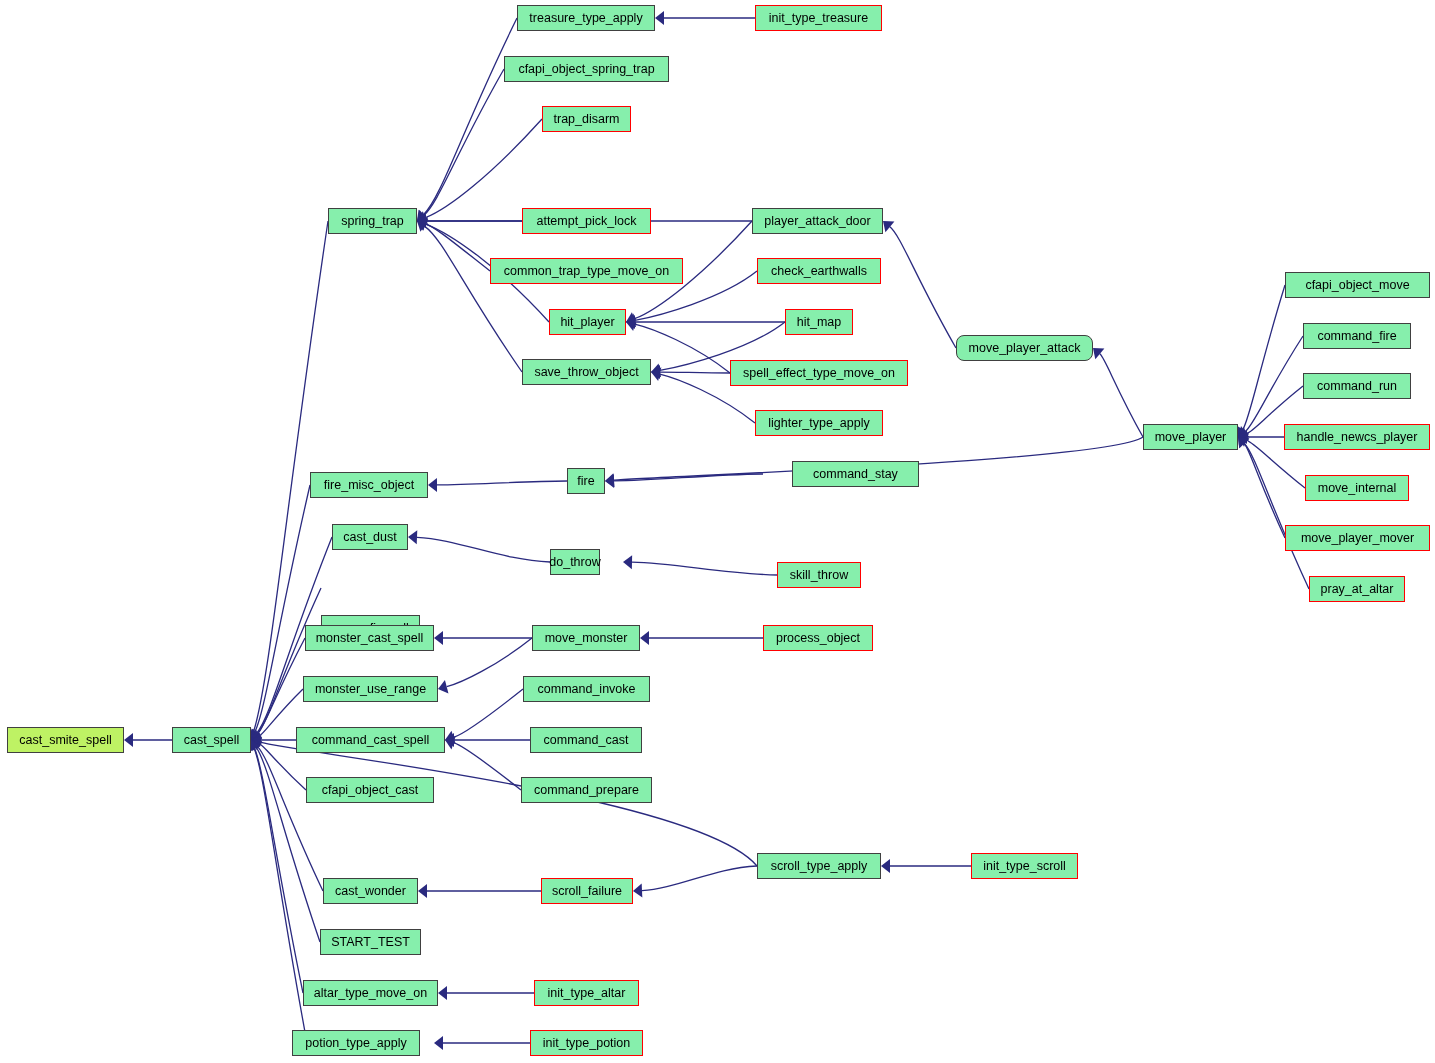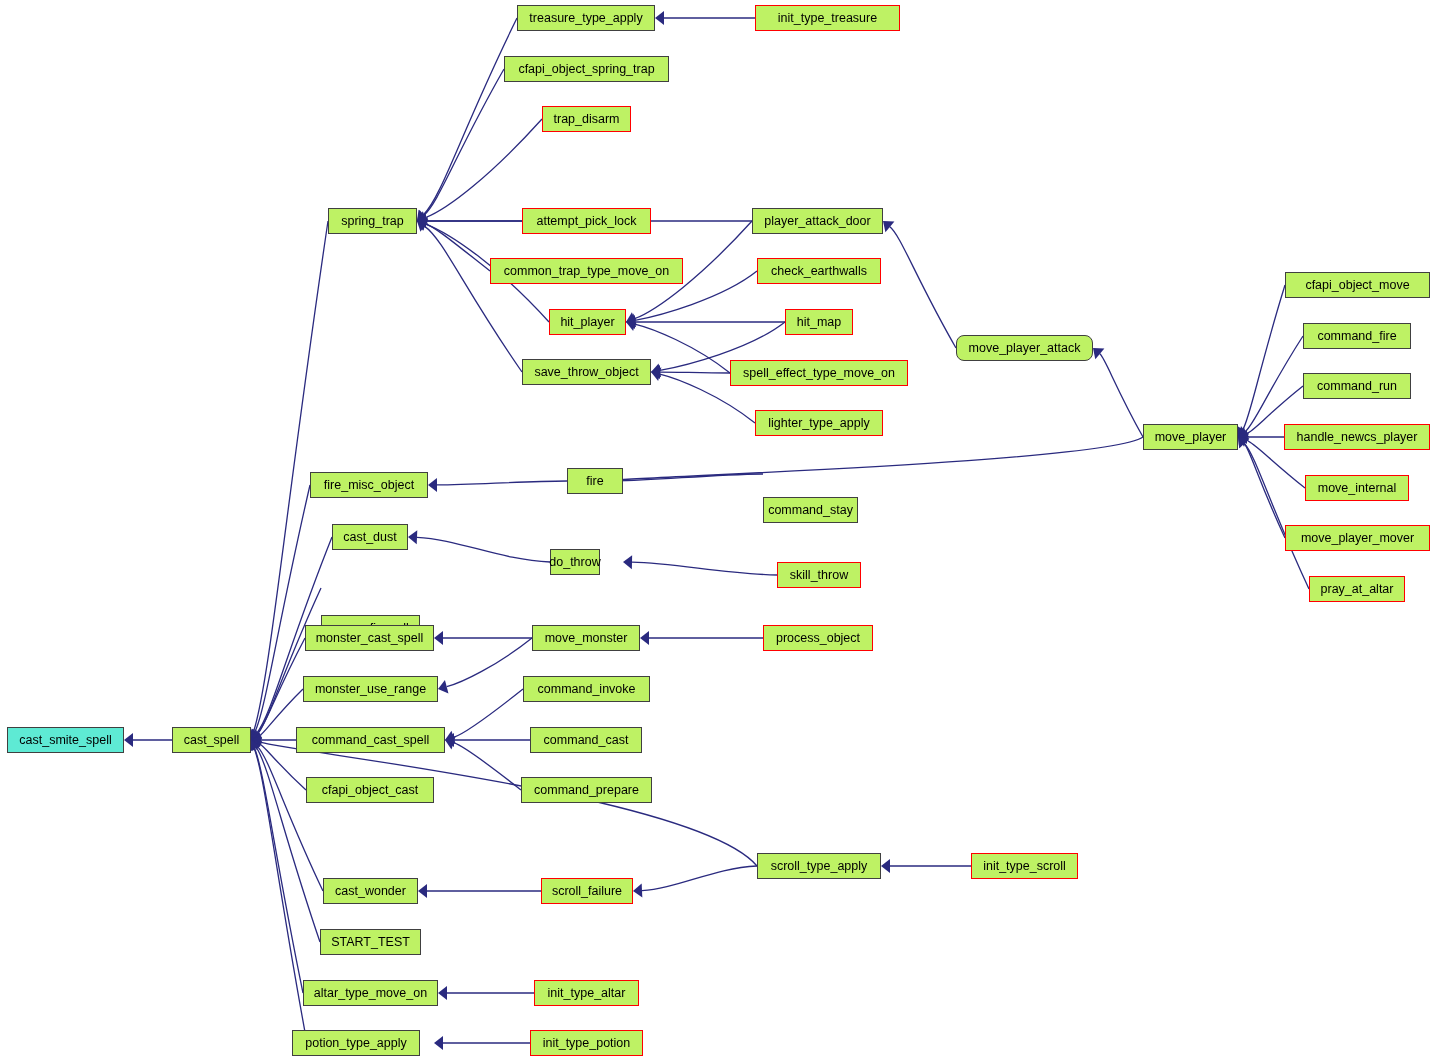--- a/index.html
+++ b/index.html
@@ -12,33 +12,33 @@
     font-family:"Liberation Sans", sans-serif;
     overflow:hidden;
   }
   #edges{position:absolute;left:0;top:0;width:1435px;height:1063px;}
   .node{
     position:absolute;
     box-sizing:border-box;
     display:flex;
     align-items:center;
     justify-content:center;
-    background:#bef264;
+    background:#86efac;
     border:1px solid #404040;
     font-size:12.5px;
     line-height:1;
     color:#000000;
     white-space:nowrap;
     letter-spacing:0px;
     height:26px;
     padding:0 7px;
     z-index:5;
   }
   .node.red{border:1px solid #ff0000;}
-  .node.current{background:#5eead4;border:1px solid #404040;}
+  .node.current{background:#bef264;border:1px solid #404040;}
 </style>
 </head>
 <body>
 
 <div id="canvas">
   <svg id="edges" xmlns="http://www.w3.org/2000/svg">
       <path d="M172,740 C154,740 142,740 133,740" fill="none" stroke="#2a2a7f" stroke-width="1.3"></path>
       <polygon points="124,740 133,733 133,747" fill="#2a2a7f"></polygon>
       <path d="M328,221 C285.65,506.45000000000005 270.25,677.72 253.65773352416272,731.4013691488387" fill="none" stroke="#2a2a7f" stroke-width="1.3"></path>
       <polygon points="251,740 246.9699095288151,729.33424307449 260.34555751951035,733.4684952231875" fill="#2a2a7f"></polygon>
@@ -154,21 +154,21 @@
     </div>
     <div class="node" style="left: 172px; top: 727px; width: 79px;">
       <span>cast_spell</span>
     </div>
     <div class="node" style="left: 328px; top: 208px; width: 89px;">
       <span>spring_trap</span>
     </div>
     <div class="node" style="left: 517px; top: 5px; width: 138px;">
       <span>treasure_type_apply</span>
     </div>
-    <div class="node red" style="left: 755px; top: 5px; width: 145px;">
+    <div class="node red" style="left: 755px; top: 5px; width: 127px;">
       <span>init_type_treasure</span>
     </div>
     <div class="node" style="left: 504px; top: 56px; width: 165px;">
       <span>cfapi_object_spring_trap</span>
     </div>
     <div class="node red" style="left: 542px; top: 106px; width: 89px;">
       <span>trap_disarm</span>
     </div>
     <div class="node red" style="left: 522px; top: 208px; width: 129px;">
       <span>attempt_pick_lock</span>
@@ -220,24 +220,24 @@
     </div>
     <div class="node red" style="left: 1285px; top: 525px; width: 145px;">
       <span>move_player_mover</span>
     </div>
     <div class="node red" style="left: 1309px; top: 576px; width: 96px;">
       <span>pray_at_altar</span>
     </div>
     <div class="node" style="left: 310px; top: 472px; width: 118px;">
       <span>fire_misc_object</span>
     </div>
-    <div class="node" style="left: 567px; top: 468px; width: 56px;">
+    <div class="node" style="left: 567px; top: 468px; width: 38px;">
       <span>fire</span>
     </div>
-    <div class="node" style="left: 763px; top: 461px; width: 95px; margin-top: 36px;">
+    <div class="node" style="left: 792px; top: 461px; width: 127px;">
       <span>command_stay</span>
     </div>
     <div class="node" style="left: 332px; top: 524px; width: 76px;">
       <span>cast_dust</span>
     </div>
     <div class="node" style="left: 550px; top: 549px; width: 50px;">
       <span>do_throw</span>
     </div>
     <div class="node red" style="left: 777px; top: 562px; width: 84px;">
       <span>skill_throw</span>

